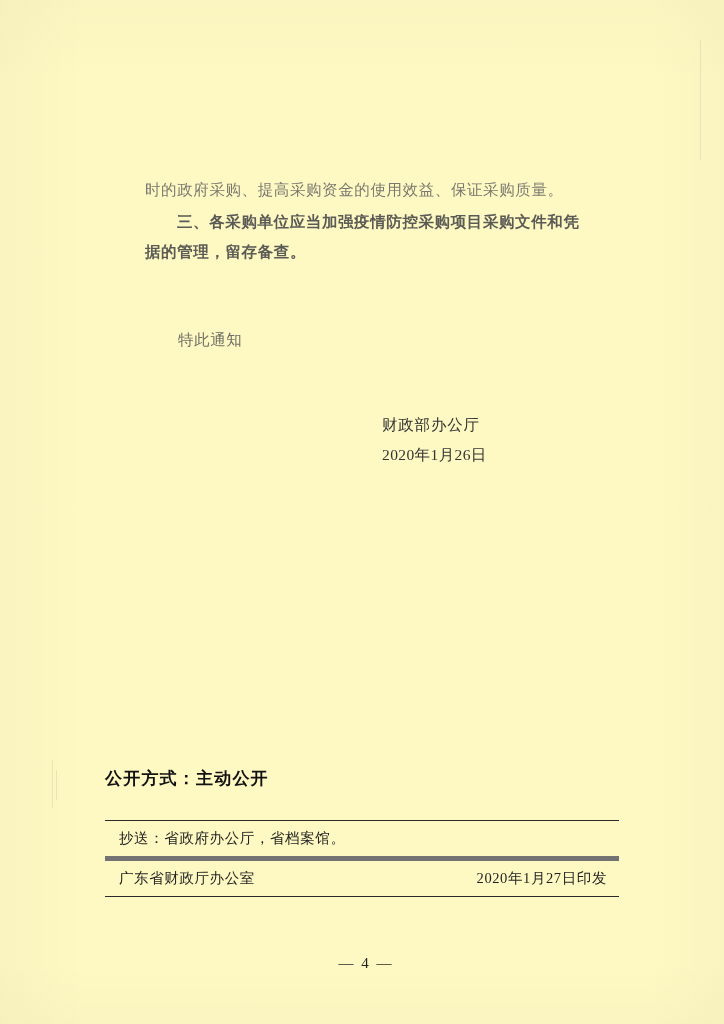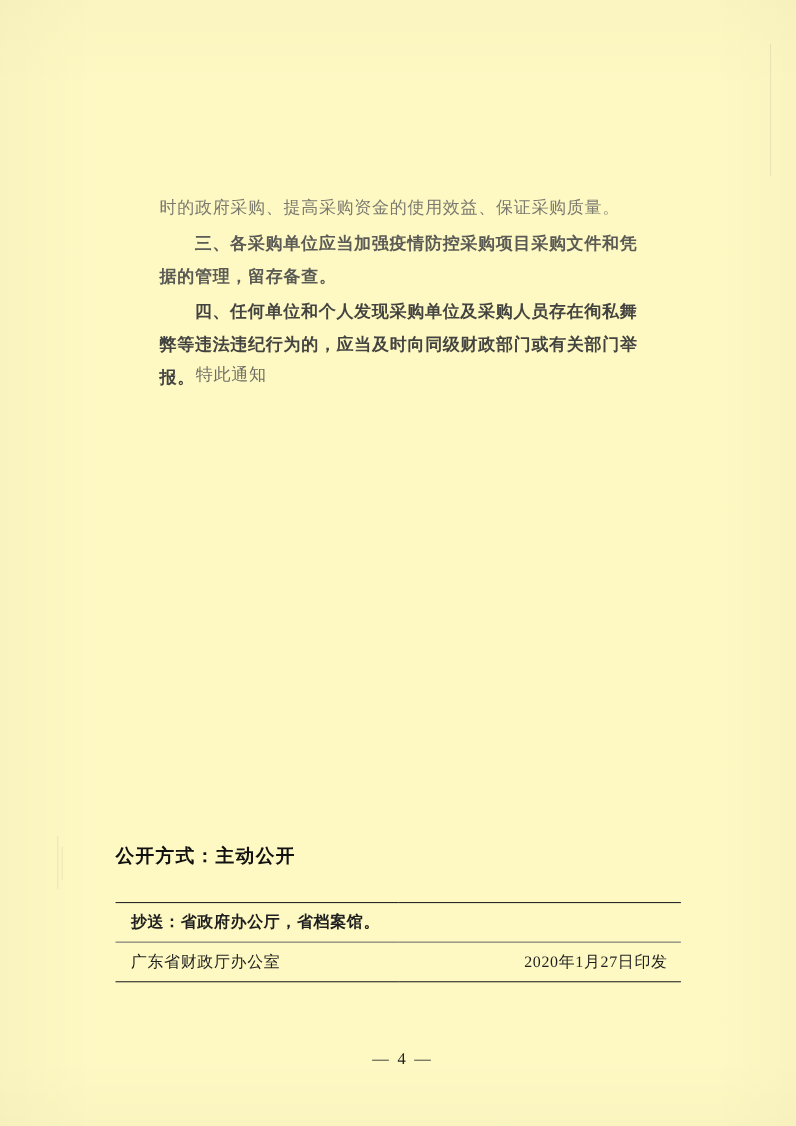--- a/index.html
+++ b/index.html
@@ -99,21 +99,21 @@
     border-collapse: collapse;
   }
   .footer-table td {
     border-top: 1px solid #2a2a2a;
     border-bottom: 1px solid #2a2a2a;
     font-size: 14.5px;
     letter-spacing: 0.6px;
     padding: 8px 0 8px 14px;
     color: #1f1f1f;
   }
-  .footer-table tr.cc td { border-bottom: 1px solid #737373; font-weight: bold; }
+  .footer-table tr.cc td { border-bottom: 5px solid #737373; }
   .footer-table tr.issuer td { border-top: none; }
   .footer-table td.right {
     text-align: right;
     padding-right: 12px;
   }
   .footer-table .split-row td { width: 50%; }
 
   .page-number {
     position: absolute;
     left: 0;
@@ -133,25 +133,28 @@
 
   <div class="paper-noise"></div>
 
   <div class="scan-streak" style="left:52px; top:760px; height:48px;"></div>
   <div class="scan-streak" style="left:56px; top:770px; height:30px;"></div>
   <div class="scan-streak" style="left:700px; top:40px; height:120px;"></div>
 
   <div class="body-block">
     <p class="para fade-1">时的政府采购、提高采购资金的使用效益、保证采购质量。</p>
     <p class="para indent fade-2">三、各采购单位应当加强疫情防控采购项目采购文件和凭据的管理，留存备查。</p>
-    <p class="para indent fade-3">四、任何单位和个人发现采购单位及采购人员存在徇私舞弊等违法违纪行为的，应当及时向同级财政部门或有关部门举报。</p>
   </div>
 
   <div class="closing">特此通知</div>
 
+  <div class="signature">
+    <div>财政部办公厅</div>
+    <div class="sig-date">2020年1月26日</div>
+  </div>
 
   <div class="disclosure">
     <span>公开方式：</span><span>主动公开</span>
   </div>
 
   <table class="footer-table">
     <tbody>
         <tr class="cc">
       <td colspan="2"><span>抄送：</span><span>省政府办公厅，省档案馆。</span></td>
     </tr>

